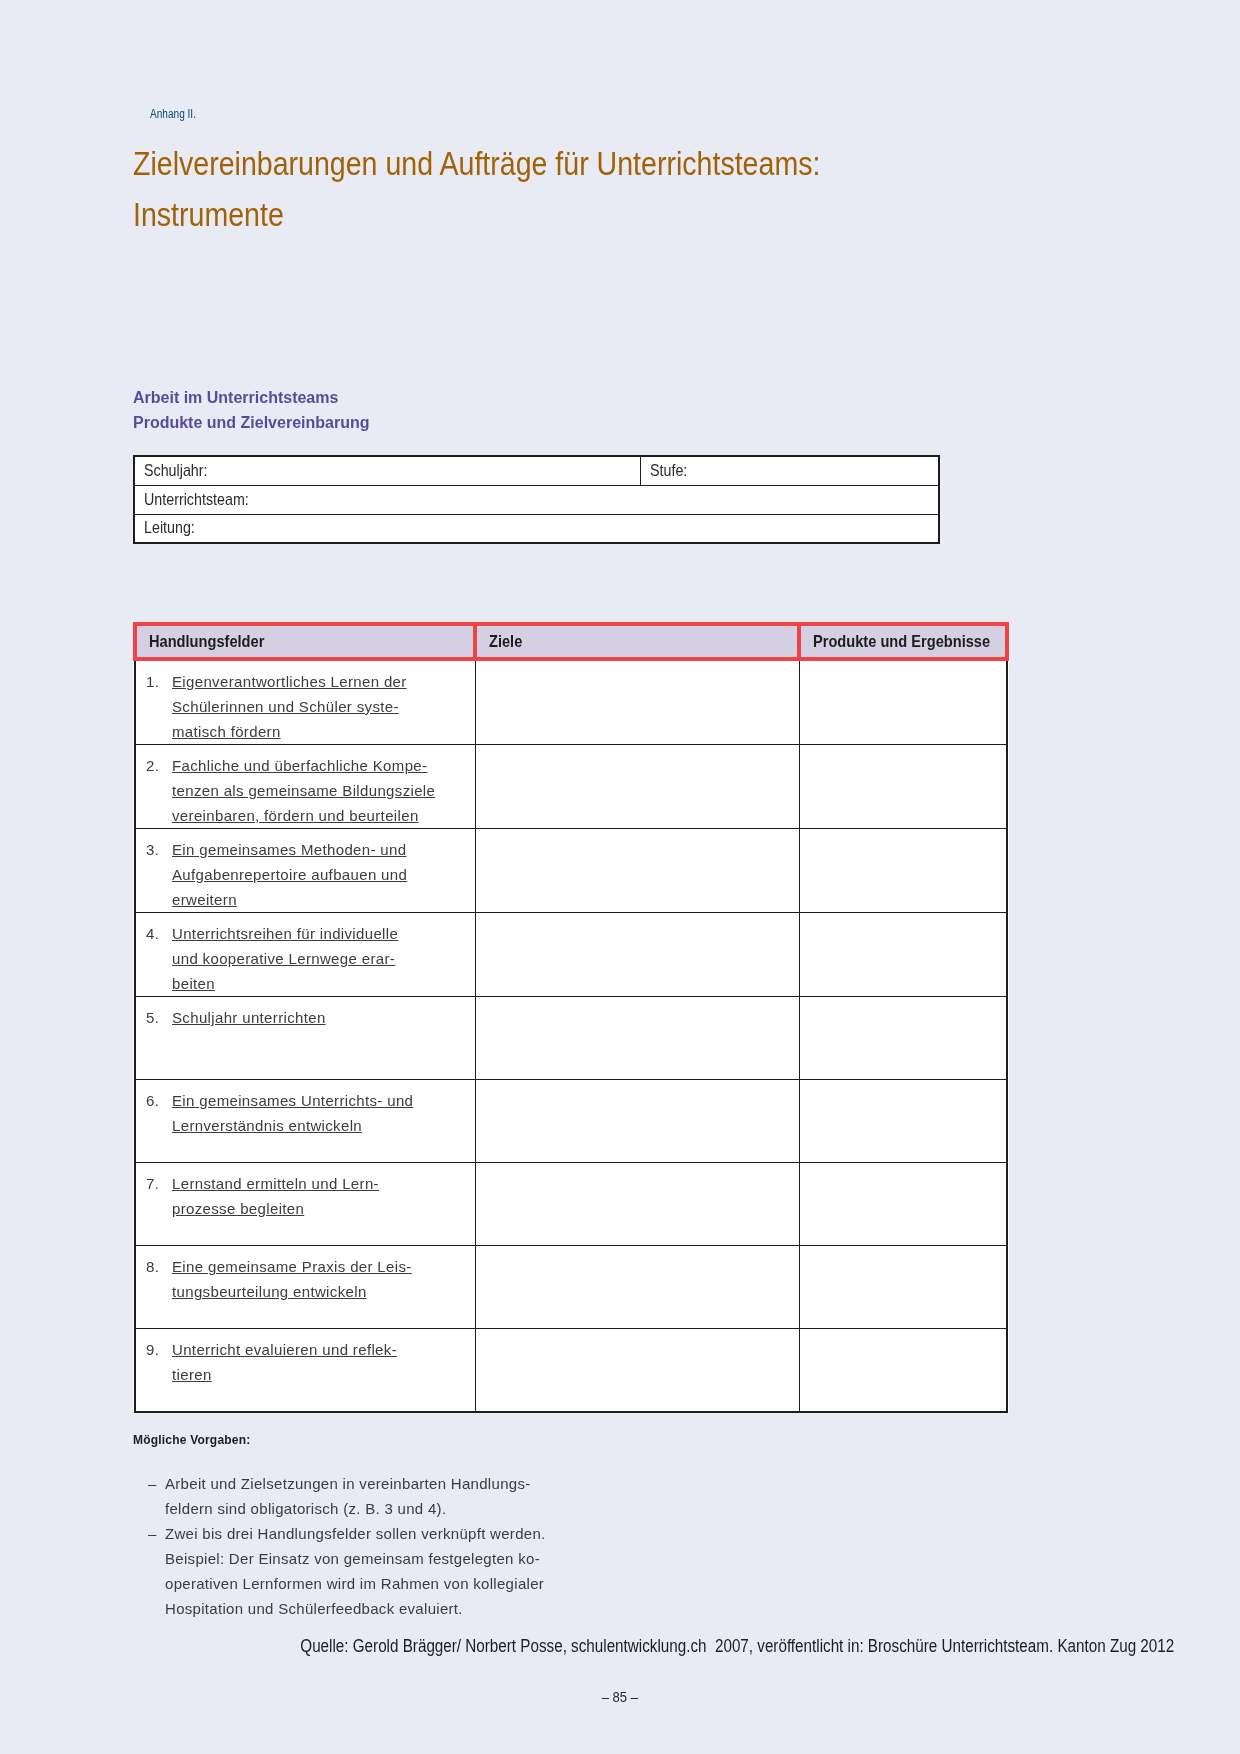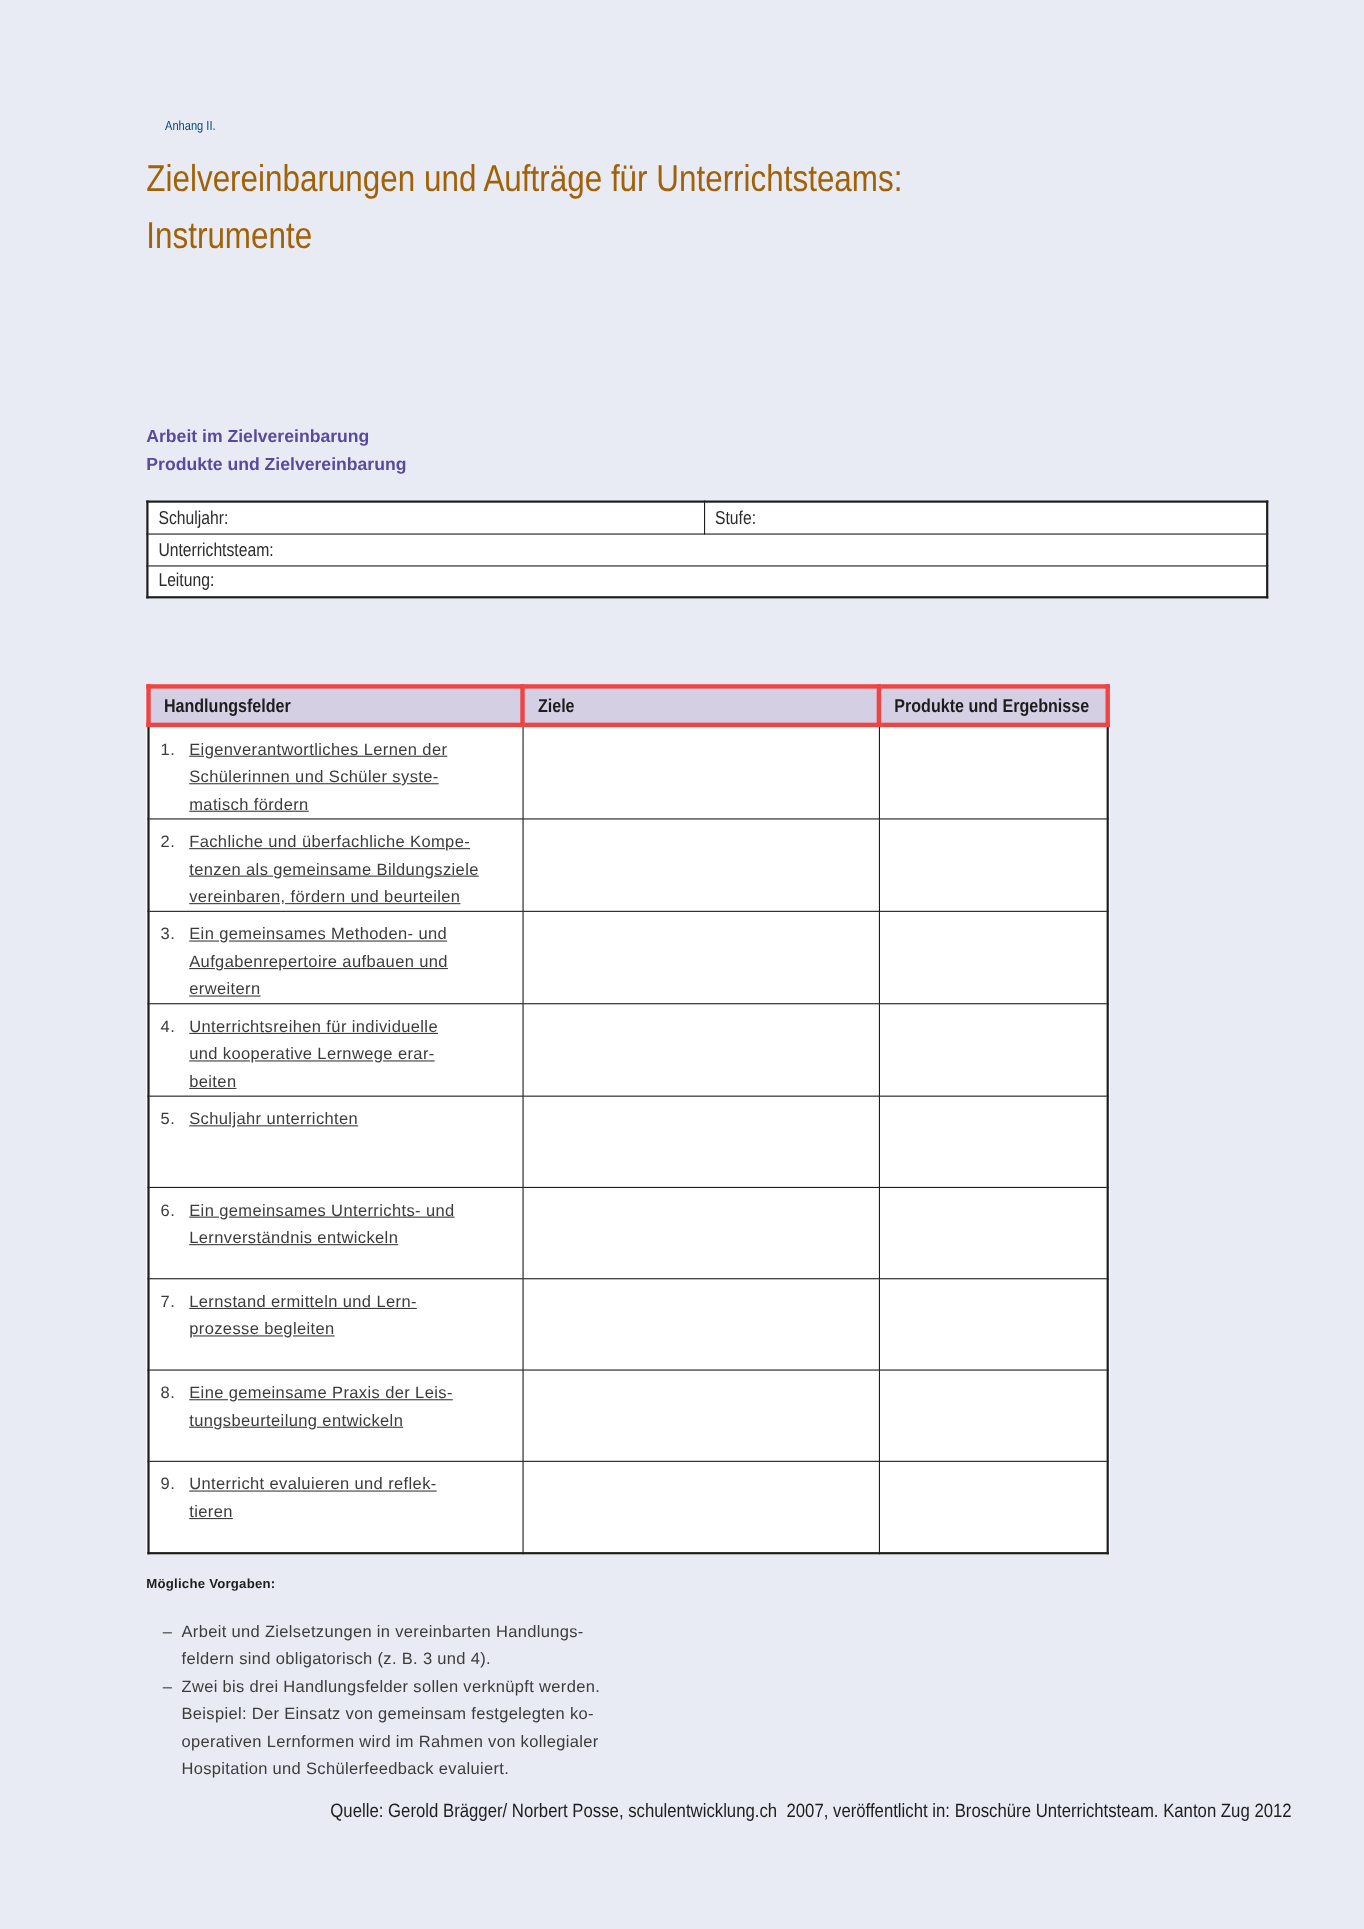--- a/index.html
+++ b/index.html
@@ -28,21 +28,21 @@
   }
   .subtitle {
     position: absolute; left: 133px; top: 385px;
     font-size: 16px; font-weight: 700; color: #5a4a9b;
     line-height: 25px;
   }
 
   table { border-collapse: collapse; table-layout: fixed; background: #ffffff; }
   .form-table {
     position: absolute; left: 133px; top: 455px;
-    width: 1020px;
+    width: 807px;
     border: 2px solid #1d1d1d;
   }
   .form-table td {
     border: 1px solid #1d1d1d;
     height: 29px;
     padding: 0 0 0 9px;
     vertical-align: middle;
     font-size: 17px; color: #2b2b2b;
   }
   .form-table td.half-l { width: 506px; }
@@ -107,21 +107,21 @@
   <div class="kicker">
     <span class="cond">Anhang II.</span>
   </div>
 
   <h1 class="title">
     <span class="cond">Zielvereinbarungen und Aufträge für Unterrichtsteams:</span><br>
     <span class="cond">Instrumente</span>
   </h1>
 
   <div class="subtitle">
-    <span>Arbeit im Zielvereinbarung</span><br>
+    <span>Arbeit im Unterrichtsteams</span><br>
     <span>Produkte und Zielvereinbarung</span>
   </div>
 
   <table class="form-table">
     <tbody>
         <tr>
       <td class="half-l">
         <span class="cond">Schuljahr:</span>
       </td>
       <td class="half-r">
@@ -264,14 +264,17 @@
         <div class="note-item">
           <span class="note-dash">–</span>
           <span class="note-body">Zwei bis drei Handlungsfelder sollen verknüpft werden.<br>Beispiel: Der Einsatz von gemeinsam festgelegten ko-<br>operativen Lernformen wird im Rahmen von kollegialer<br>Hospitation und Schülerfeedback evaluiert.</span>
         </div>
       </div>
   </div>
 
   <div class="footer-source">
     <span class="cond-c">Quelle: Gerold Brägger/ Norbert Posse, schulentwicklung.ch&nbsp; 2007, veröffentlicht in: Broschüre Unterrichtsteam. Kanton Zug 2012</span>
   </div>
+  <div class="page-number">
+    <span class="cond-c">– 85 –</span>
+  </div>
 
 </div>
 
 </body></html>

